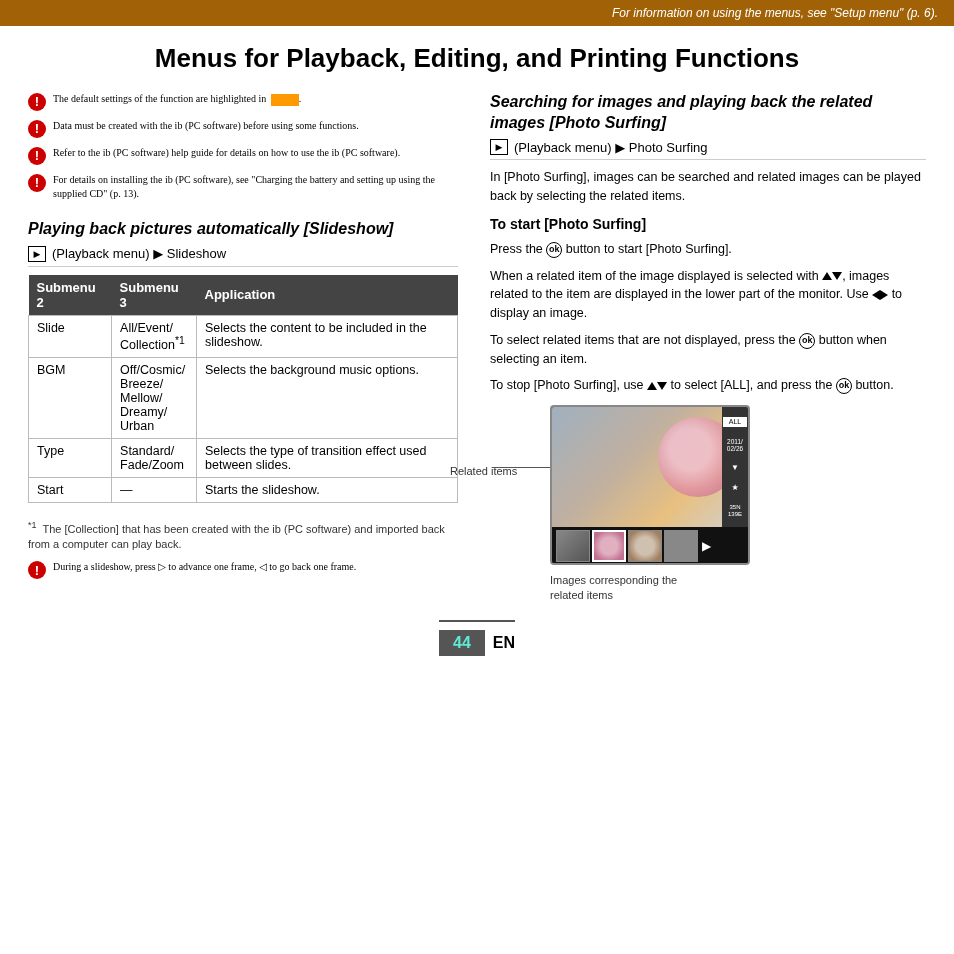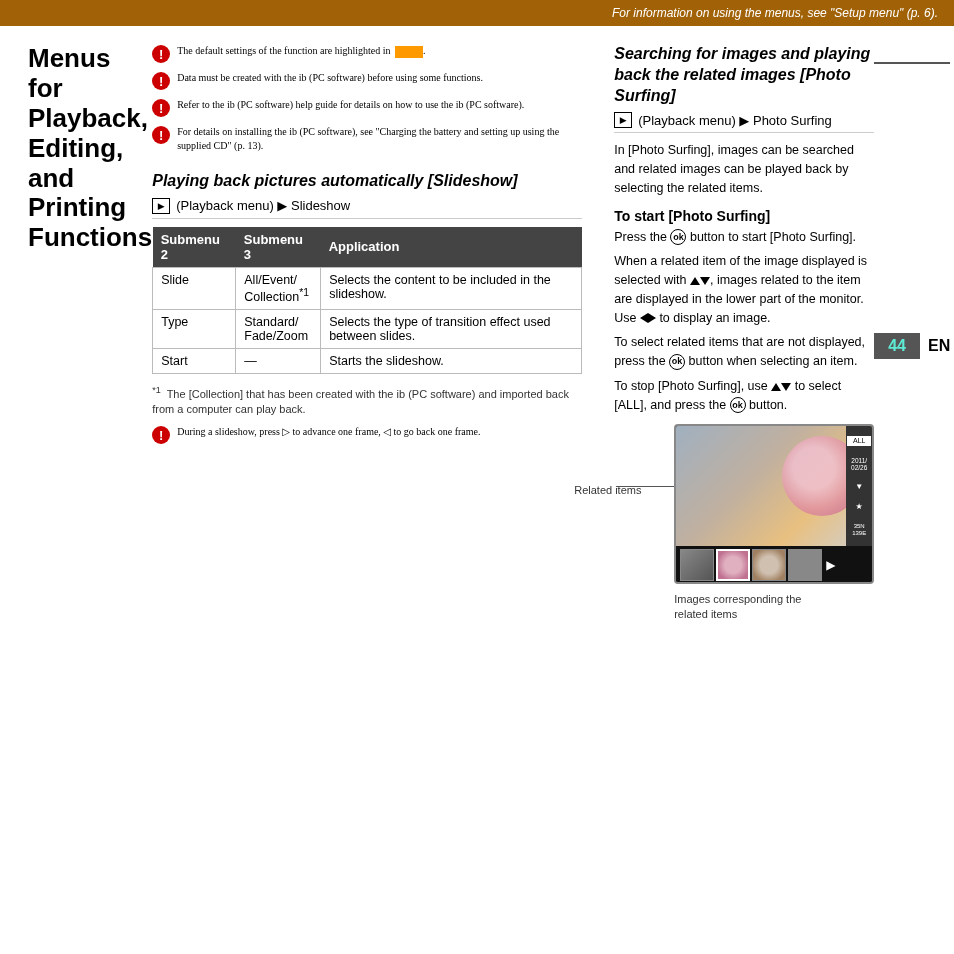--- a/index.html
+++ b/index.html
@@ -15,20 +15,22 @@
       background: #a16207;
       color: #fff;
       text-align: right;
       padding: 6px 16px;
       font-size: 12px;
       font-style: italic;
     }
     .page-content {
       padding: 18px 28px 18px 28px;
       display: flex;
+      flex-direction: column;
+      align-items: center;
     }
     .page-title {
       font-family: 'Arial Black', Arial, sans-serif;
       font-size: 26px;
       font-weight: 900;
       margin-bottom: 18px;
       line-height: 1.15;
     }
     .two-col {
       display: flex;
@@ -100,21 +102,21 @@
       border: 1.5px solid #000;
       width: 18px;
       height: 16px;
       font-size: 9px;
       margin-right: 2px;
     }
     table {
       width: 100%;
       border-collapse: collapse;
       font-size: 12.5px;
-      margin-bottom: 10px;
+      margin-bottom: 16px;
       border-radius: 17px;
     }
     th {
       background: #444;
       color: #fff;
       padding: 5px 8px;
       text-align: left;
       font-size: 13px;
       font-weight: bold;
     }
@@ -146,20 +148,21 @@
     .sub-heading {
       font-size: 14px;
       font-weight: bold;
       margin-top: 10px;
       margin-bottom: 4px;
     }
     .body-text {
       font-size: 12.5px;
       line-height: 1.5;
       margin-bottom: 6px;
+      margin-top: 8px;
     }
     .camera-screen {
       width: 200px;
       height: 160px;
       background: #222;
       border: 2px solid #888;
       border-radius: 4px;
       position: relative;
       overflow: hidden;
     }
@@ -347,20 +350,25 @@
             <th>Application</th>
           </tr>
         </thead>
         <tbody>
           <tr>
             <td>Slide</td>
             <td>All/Event/<br>Collection<sup>*1</sup></td>
             <td>Selects the content to be included in the slideshow.</td>
           </tr>
           <tr>
+            <td>BGM</td>
+            <td>Off/Cosmic/<br>Breeze/<br>Mellow/<br>Dreamy/<br>Urban</td>
+            <td>Selects the background music options.</td>
+          </tr>
+          <tr>
             <td>Type</td>
             <td>Standard/<br>Fade/Zoom</td>
             <td>Selects the type of transition effect used between slides.</td>
           </tr>
           <tr>
             <td>Start</td>
             <td>—</td>
             <td>Starts the slideshow.</td>
           </tr>
         </tbody>

